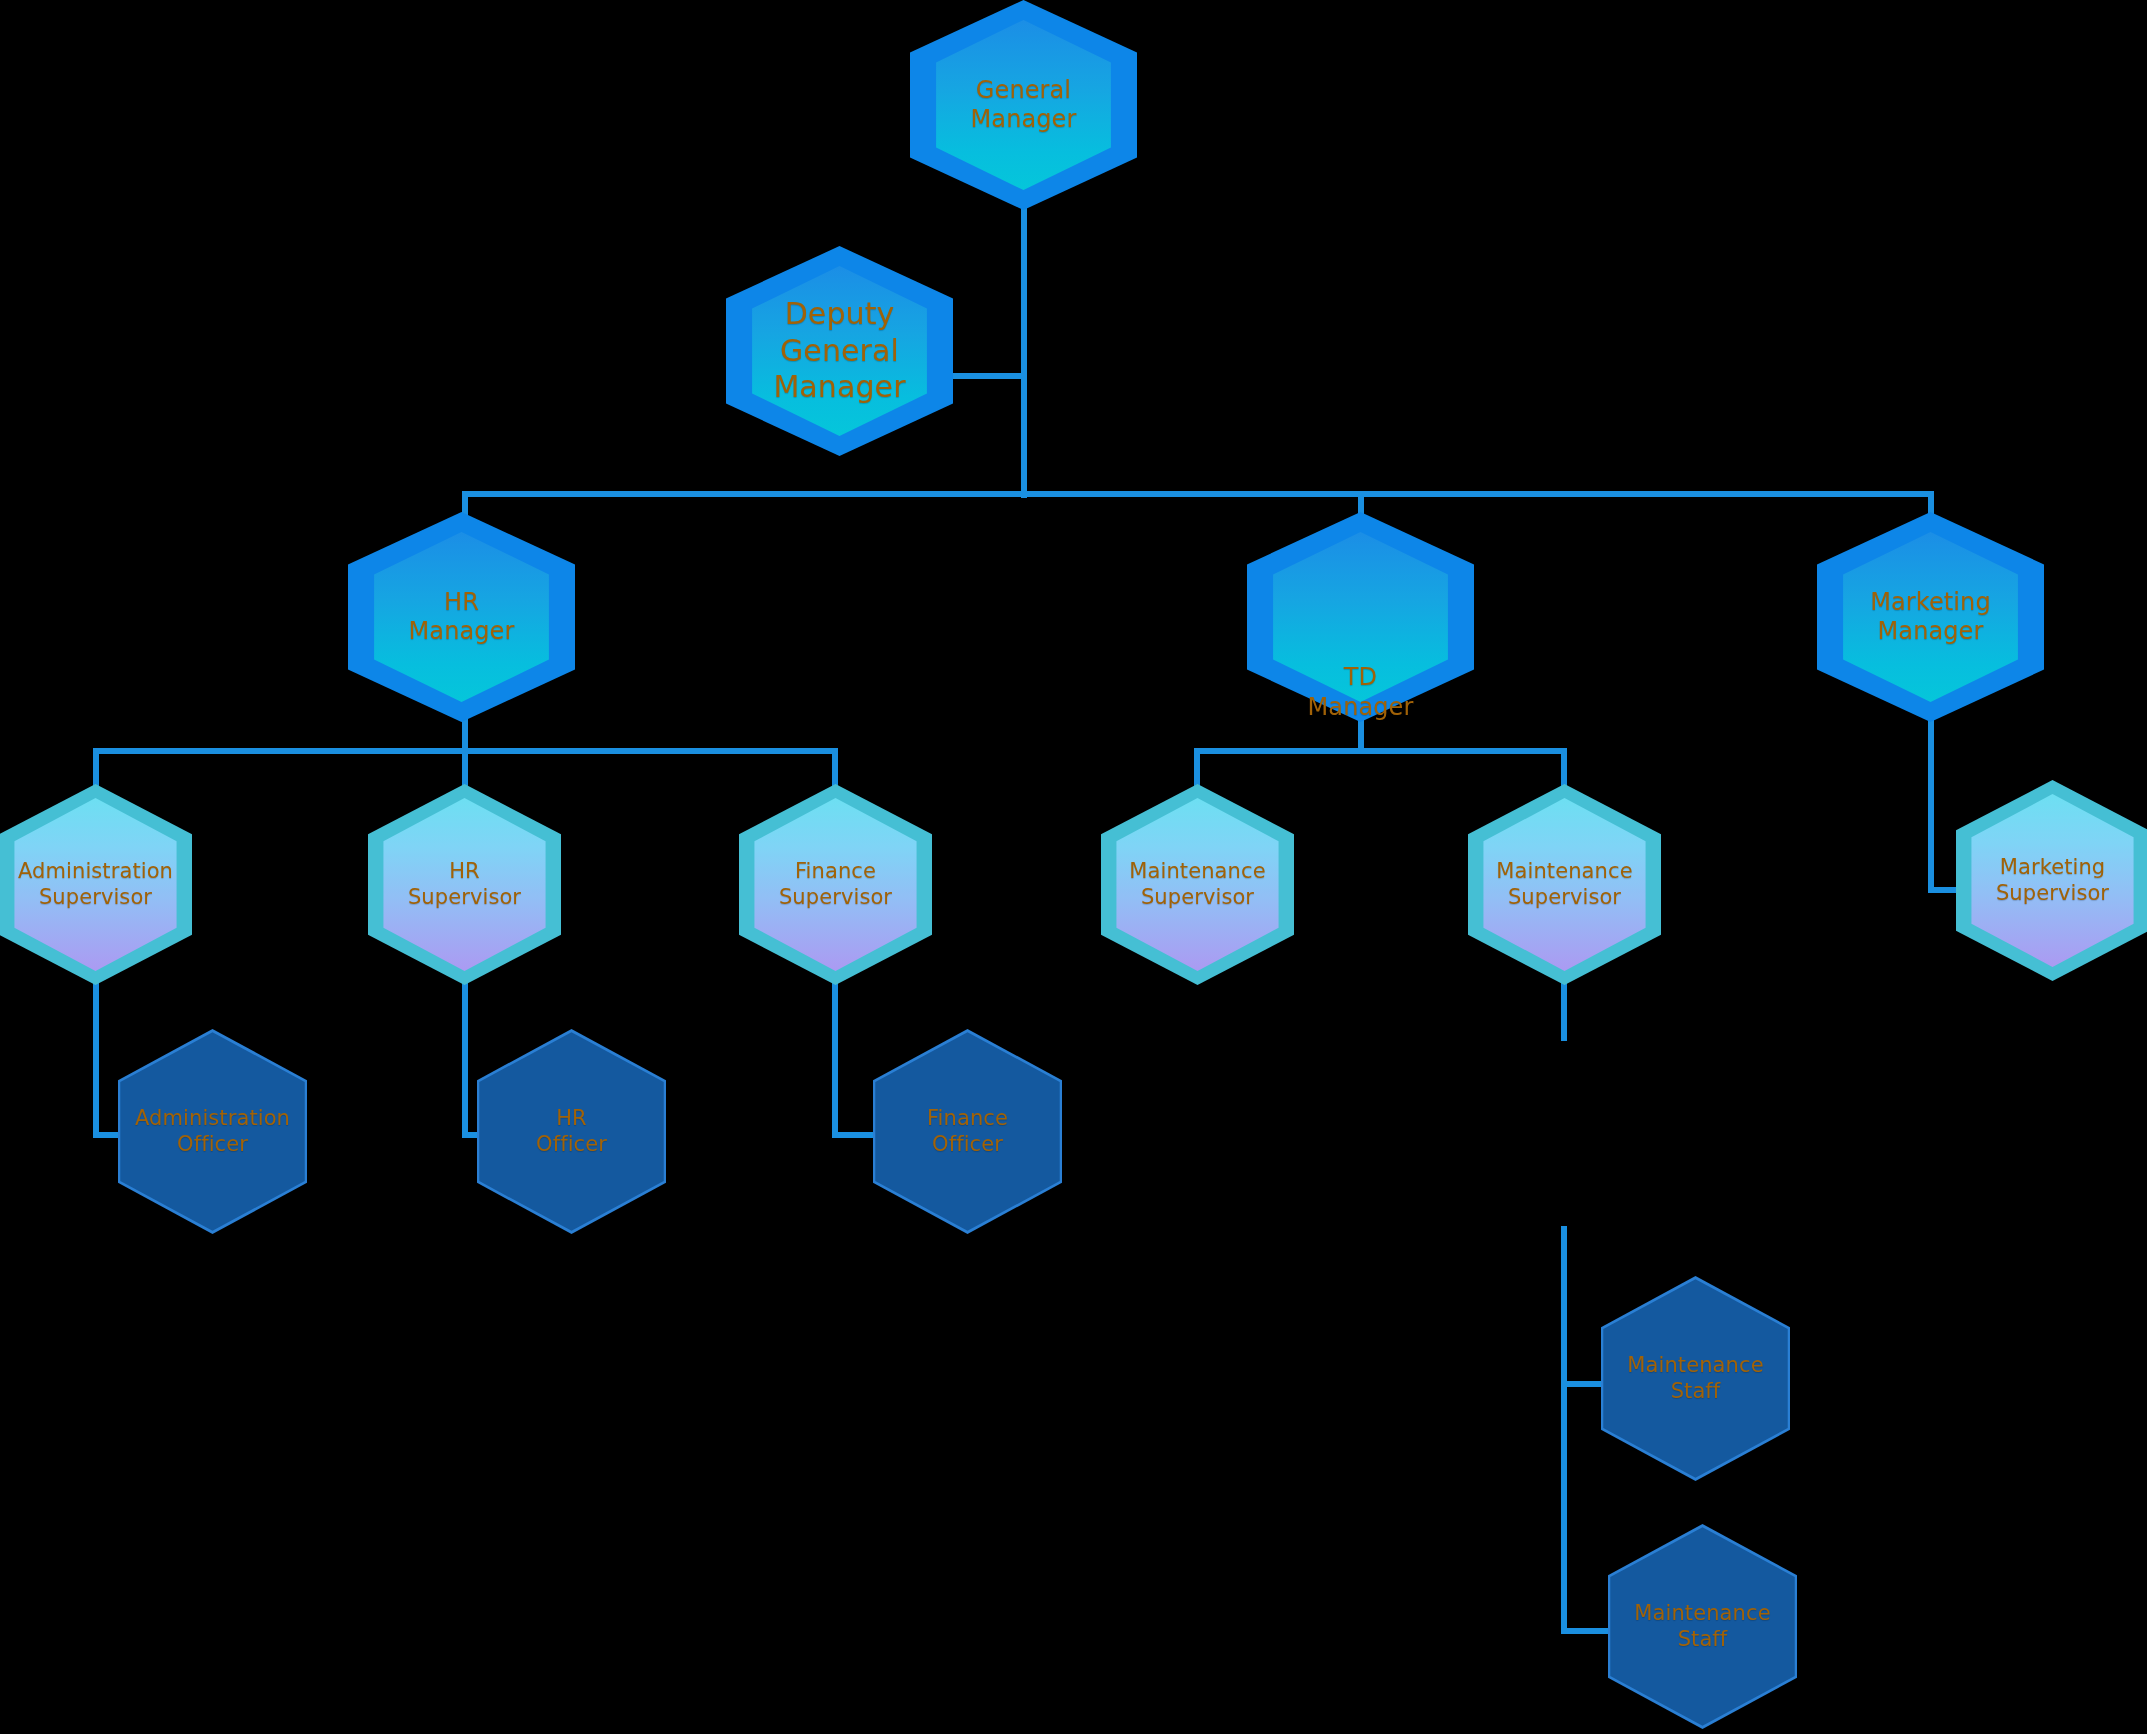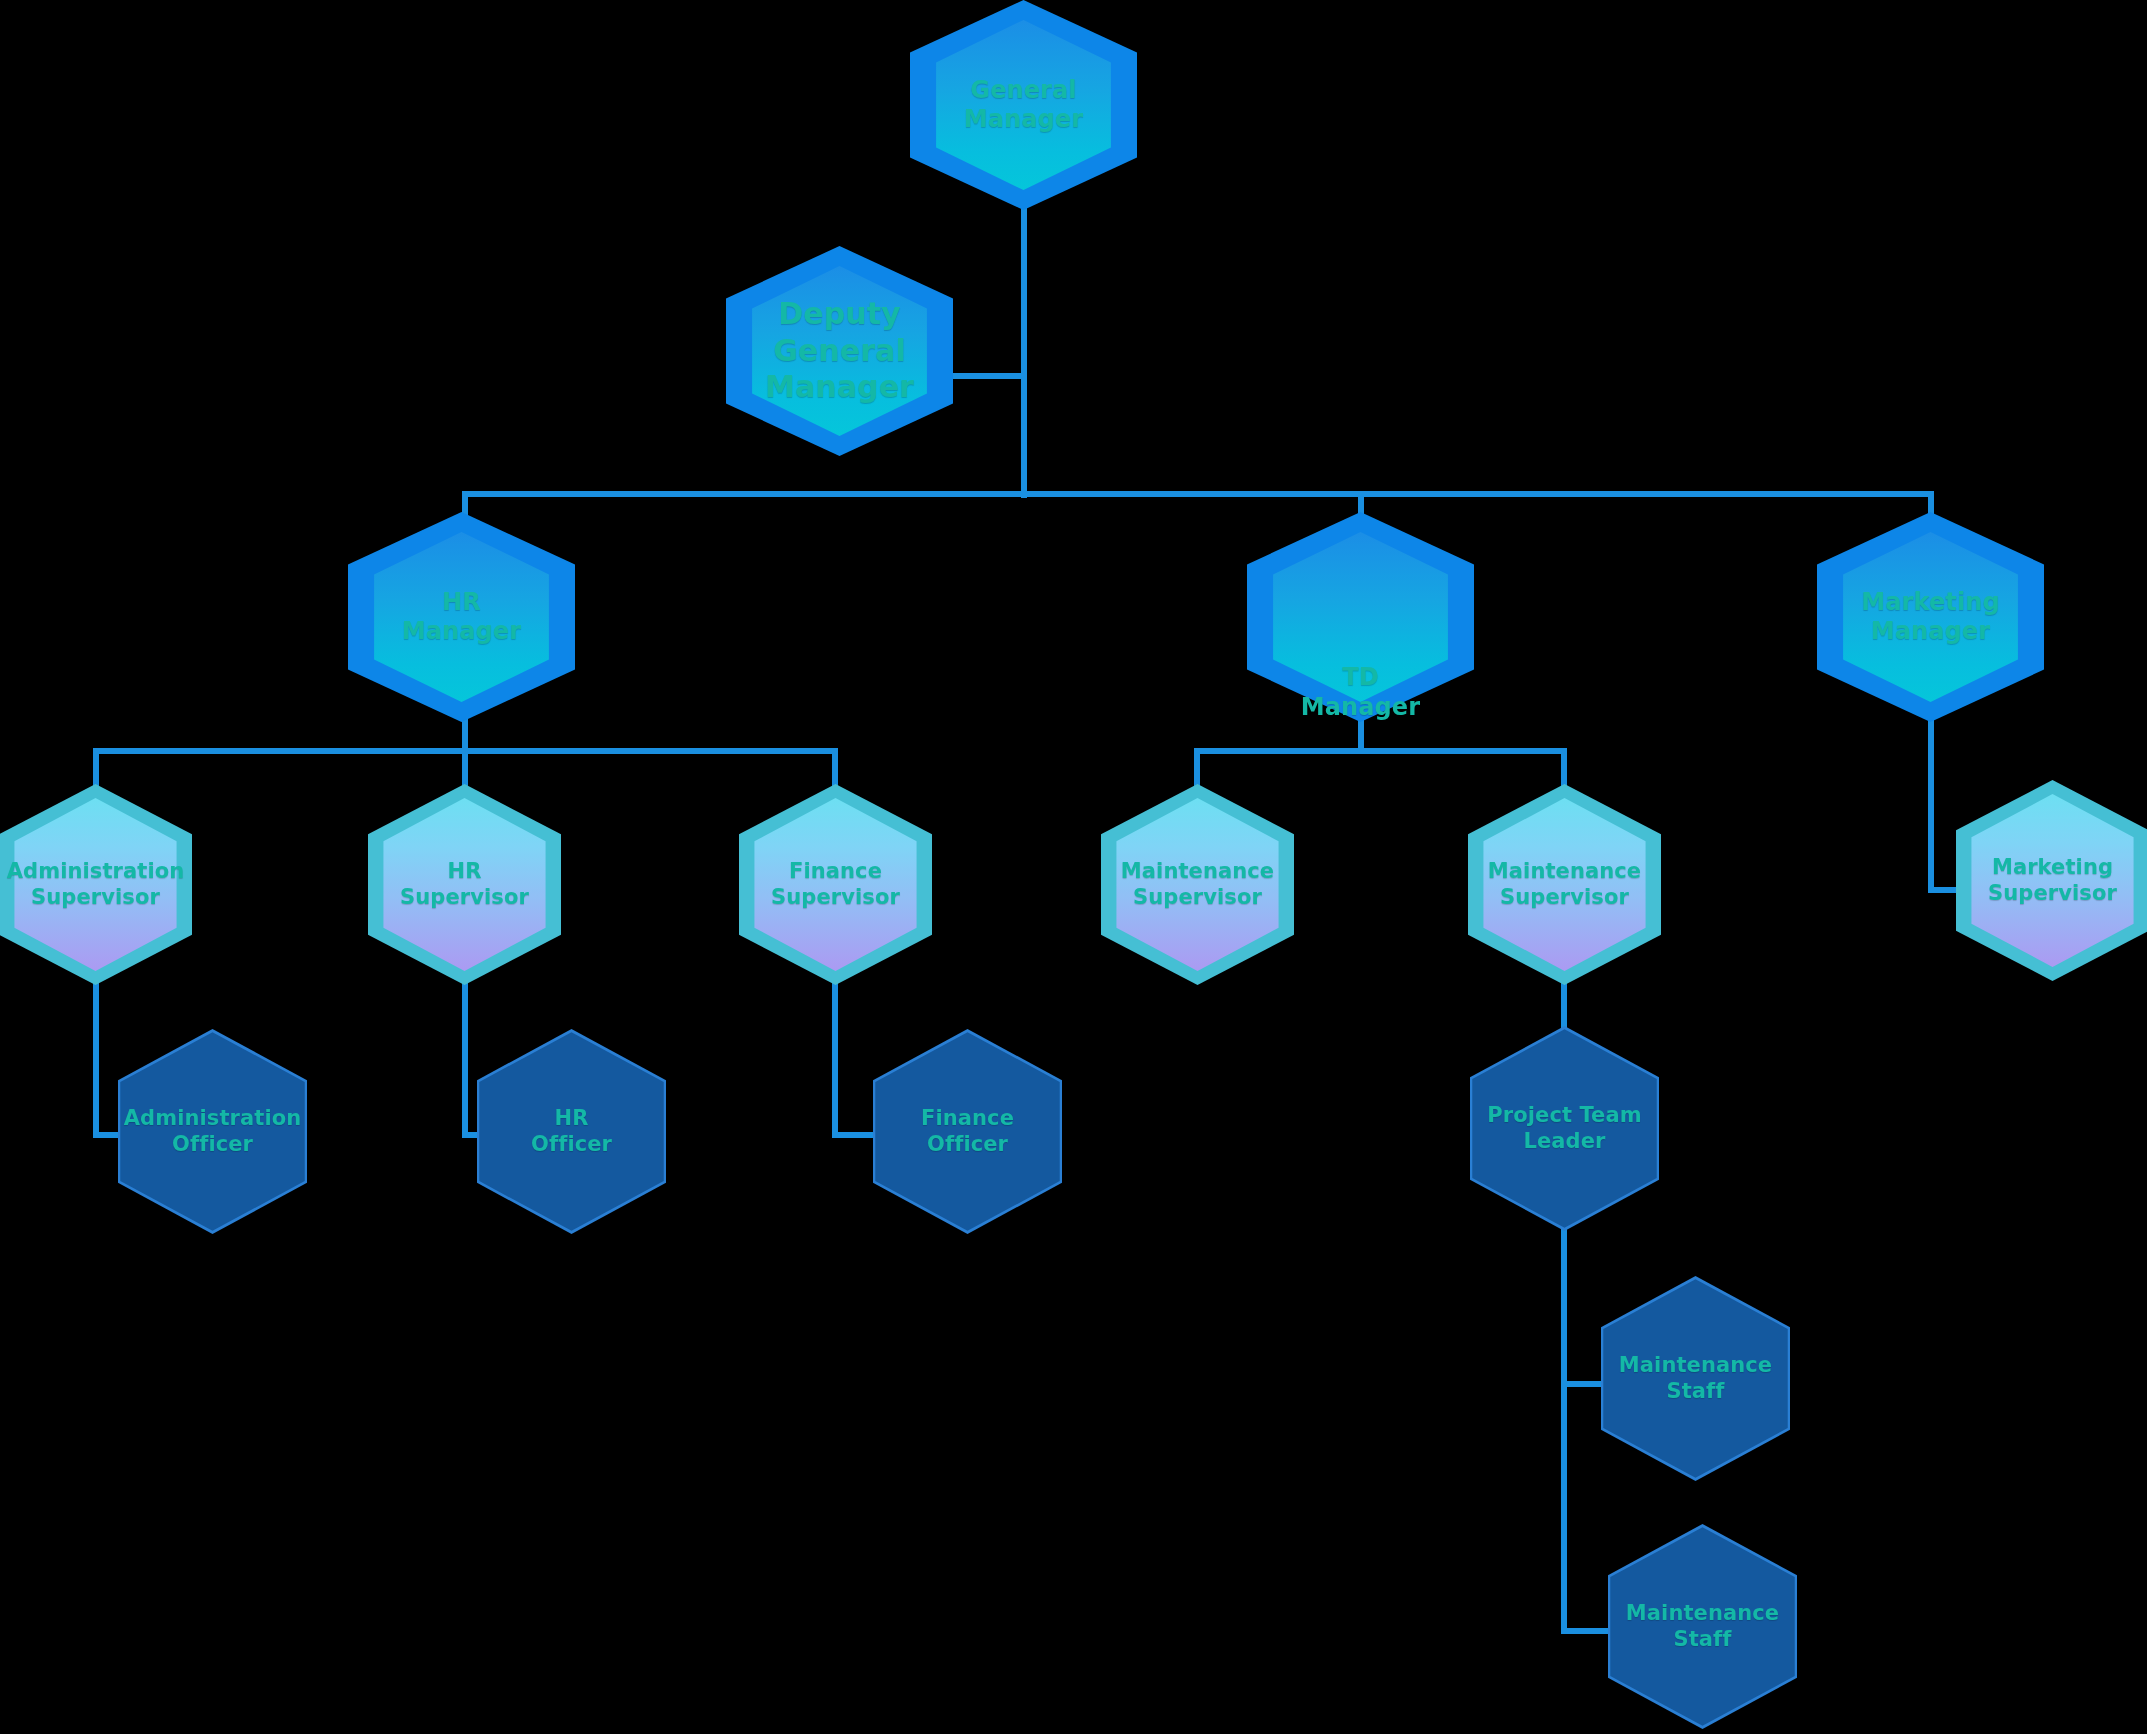--- a/index.html
+++ b/index.html
@@ -29,21 +29,21 @@
   .tier-supervisor .hex.outer{background:#45bfd4;}
   .tier-supervisor .hex.inner{
     inset:7% 8%;
     background:linear-gradient(180deg,#6ddff2 0%,#7fd4f6 28%,#93bdf5 60%,#ab9af2 100%);
   }
   
   .tier-officer .hex.outer{background:#2a7fd4;}
   .tier-officer .hex.inner{inset:1.6% 1.2%;background:#14599f;}
   .label{
     position:relative;z-index:3;
-    color:#14b8a6;font-weight:700;
+    color:#a16207;font-weight:400;
     line-height:1.22;
     letter-spacing:0.1px;
     pointer-events:none;
     text-shadow:0 1px 1px rgba(0,0,0,.18);
     padding:0 3.9px;
     white-space:pre-line;
   }
 </style>
 </head>
 <body>
@@ -209,28 +209,20 @@
 
   <div class="node tier-officer" style="left:873px;top:1029px;width:189px;height:205px;">
     <div class="hexwrap">
       <div class="hex outer"></div>
         <div class="hex inner"></div>
     </div>
     <div class="label" style="font-size:21px;">Finance
 Officer</div>
   </div>
 
-  <div class="node tier-officer" style="left:1470px;top:1026px;width:189px;height:205px;">
-    <div class="hexwrap">
-      <div class="hex outer"></div>
-        <div class="hex inner"></div>
-    </div>
-    <div class="label" style="font-size:21px;">Project Team
-Leader</div>
-  </div>
 
   <div class="node tier-officer" style="left:1601px;top:1276px;width:189px;height:205px;">
     <div class="hexwrap">
       <div class="hex outer"></div>
         <div class="hex inner"></div>
     </div>
     <div class="label" style="font-size:21px;">Maintenance
 Staff</div>
   </div>
 

